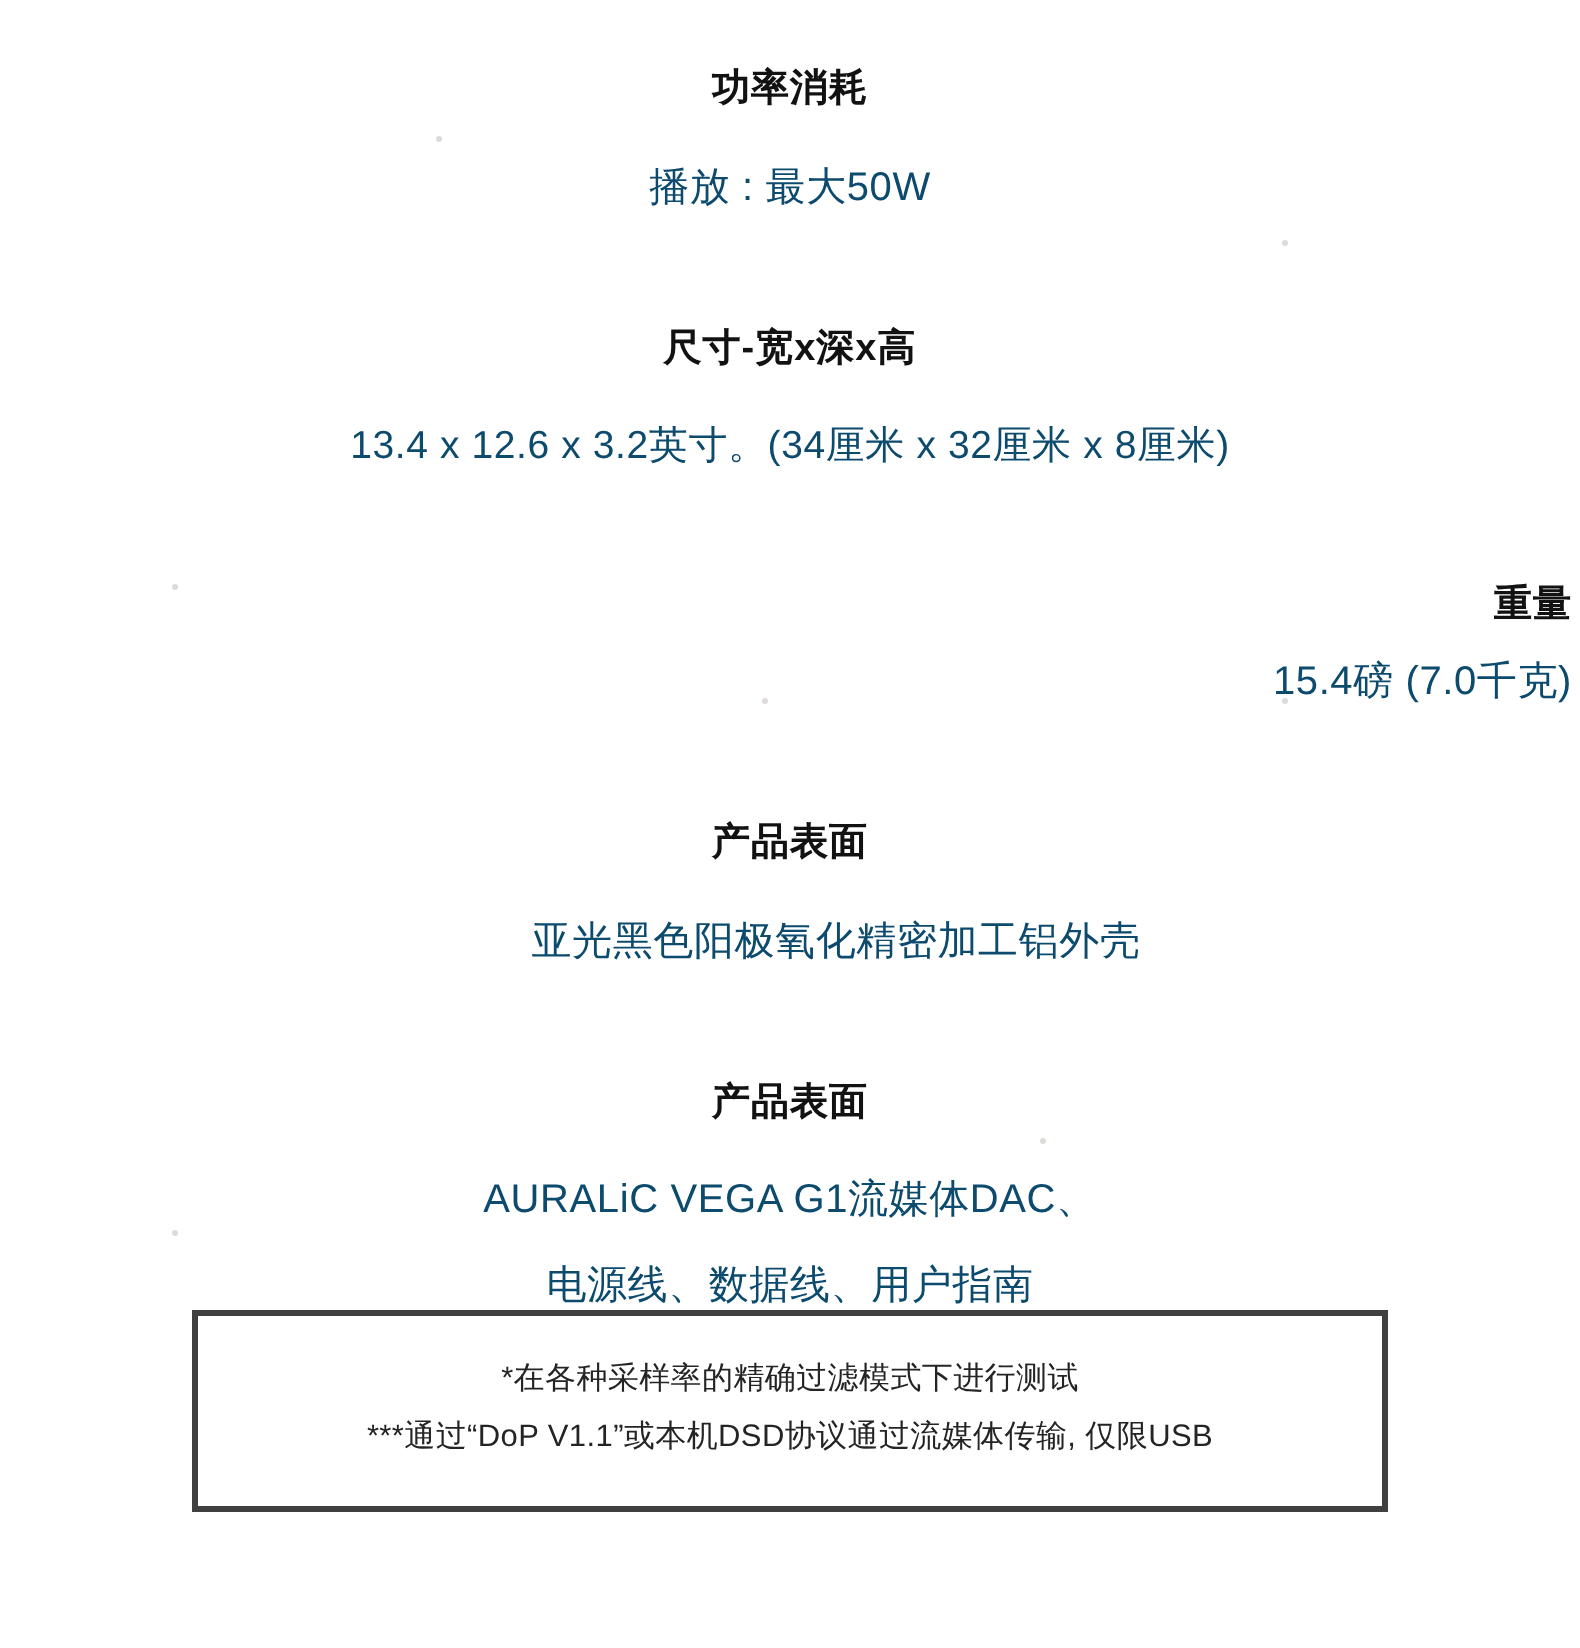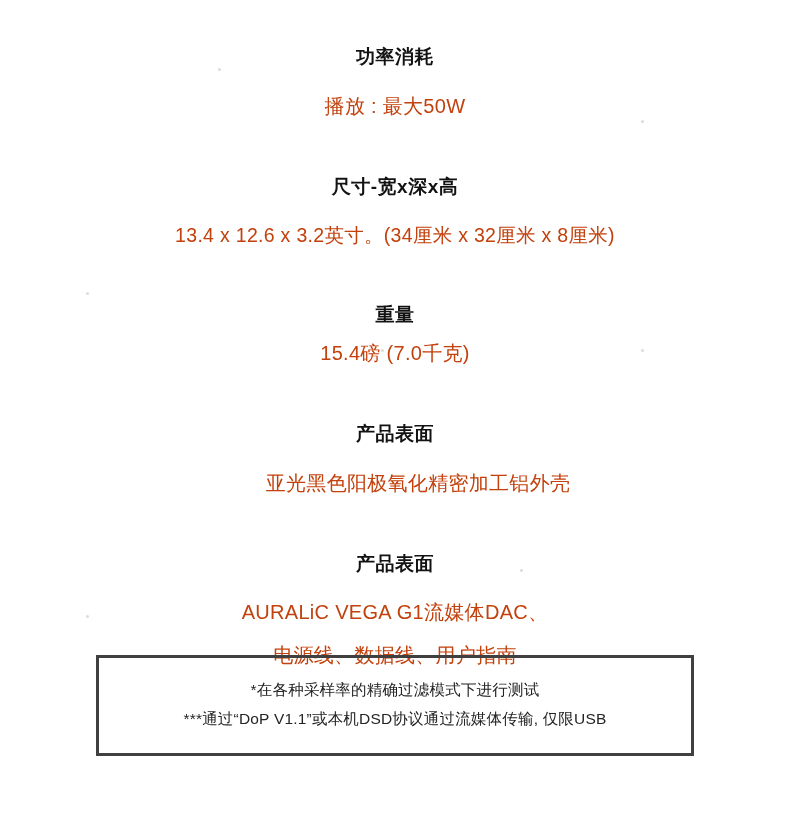--- a/index.html
+++ b/index.html
@@ -12,47 +12,47 @@
     background: #ffffff;
     font-family: "Liberation Sans", "DejaVu Sans", sans-serif;
     color: #1a1a1a;
     overflow: hidden;
   }
   .page {
     position: relative;
     width: 790px;
     height: 824px;
     box-sizing: border-box;
-    padding: 16px;
+    padding: 4px;
   }
   .spec-block {
     text-align: center;
   }
   .spec-title {
     font-size: 19px;
     font-weight: bold;
     letter-spacing: 0.5px;
     color: #121212;
     line-height: 1.4;
   }
   .spec-value {
     font-size: 20px;
     font-weight: 400;
-    color: #c2410c;
+    color: #0c4a6e;
     line-height: 1.55;
     letter-spacing: 0.3px;
   }
   .spec-value .line {
     display: block;
   }
   .block-power { padding-top: 28px; }
   .block-power .spec-value { margin-top: 20px; }
   .block-dim { padding-top: 52px; }
   .block-dim .spec-value { margin-top: 20px; font-size: 19.5px; }
-  .block-weight { padding-top: 52px; }
+  .block-weight { padding-top: 52px; text-align: right; }
   .block-weight .spec-value { margin-top: 9px; }
   .block-finish { padding-top: 52px; }
   .block-finish .spec-value { margin-top: 20px; margin-left: 46px; }
   .block-contents { padding-top: 52px; }
   .block-contents .spec-value { margin-top: 20px; }
   .block-contents .line + .line { margin-top: 12px; }
 
   .footnotes {
     position: absolute;
     left: 96px;

